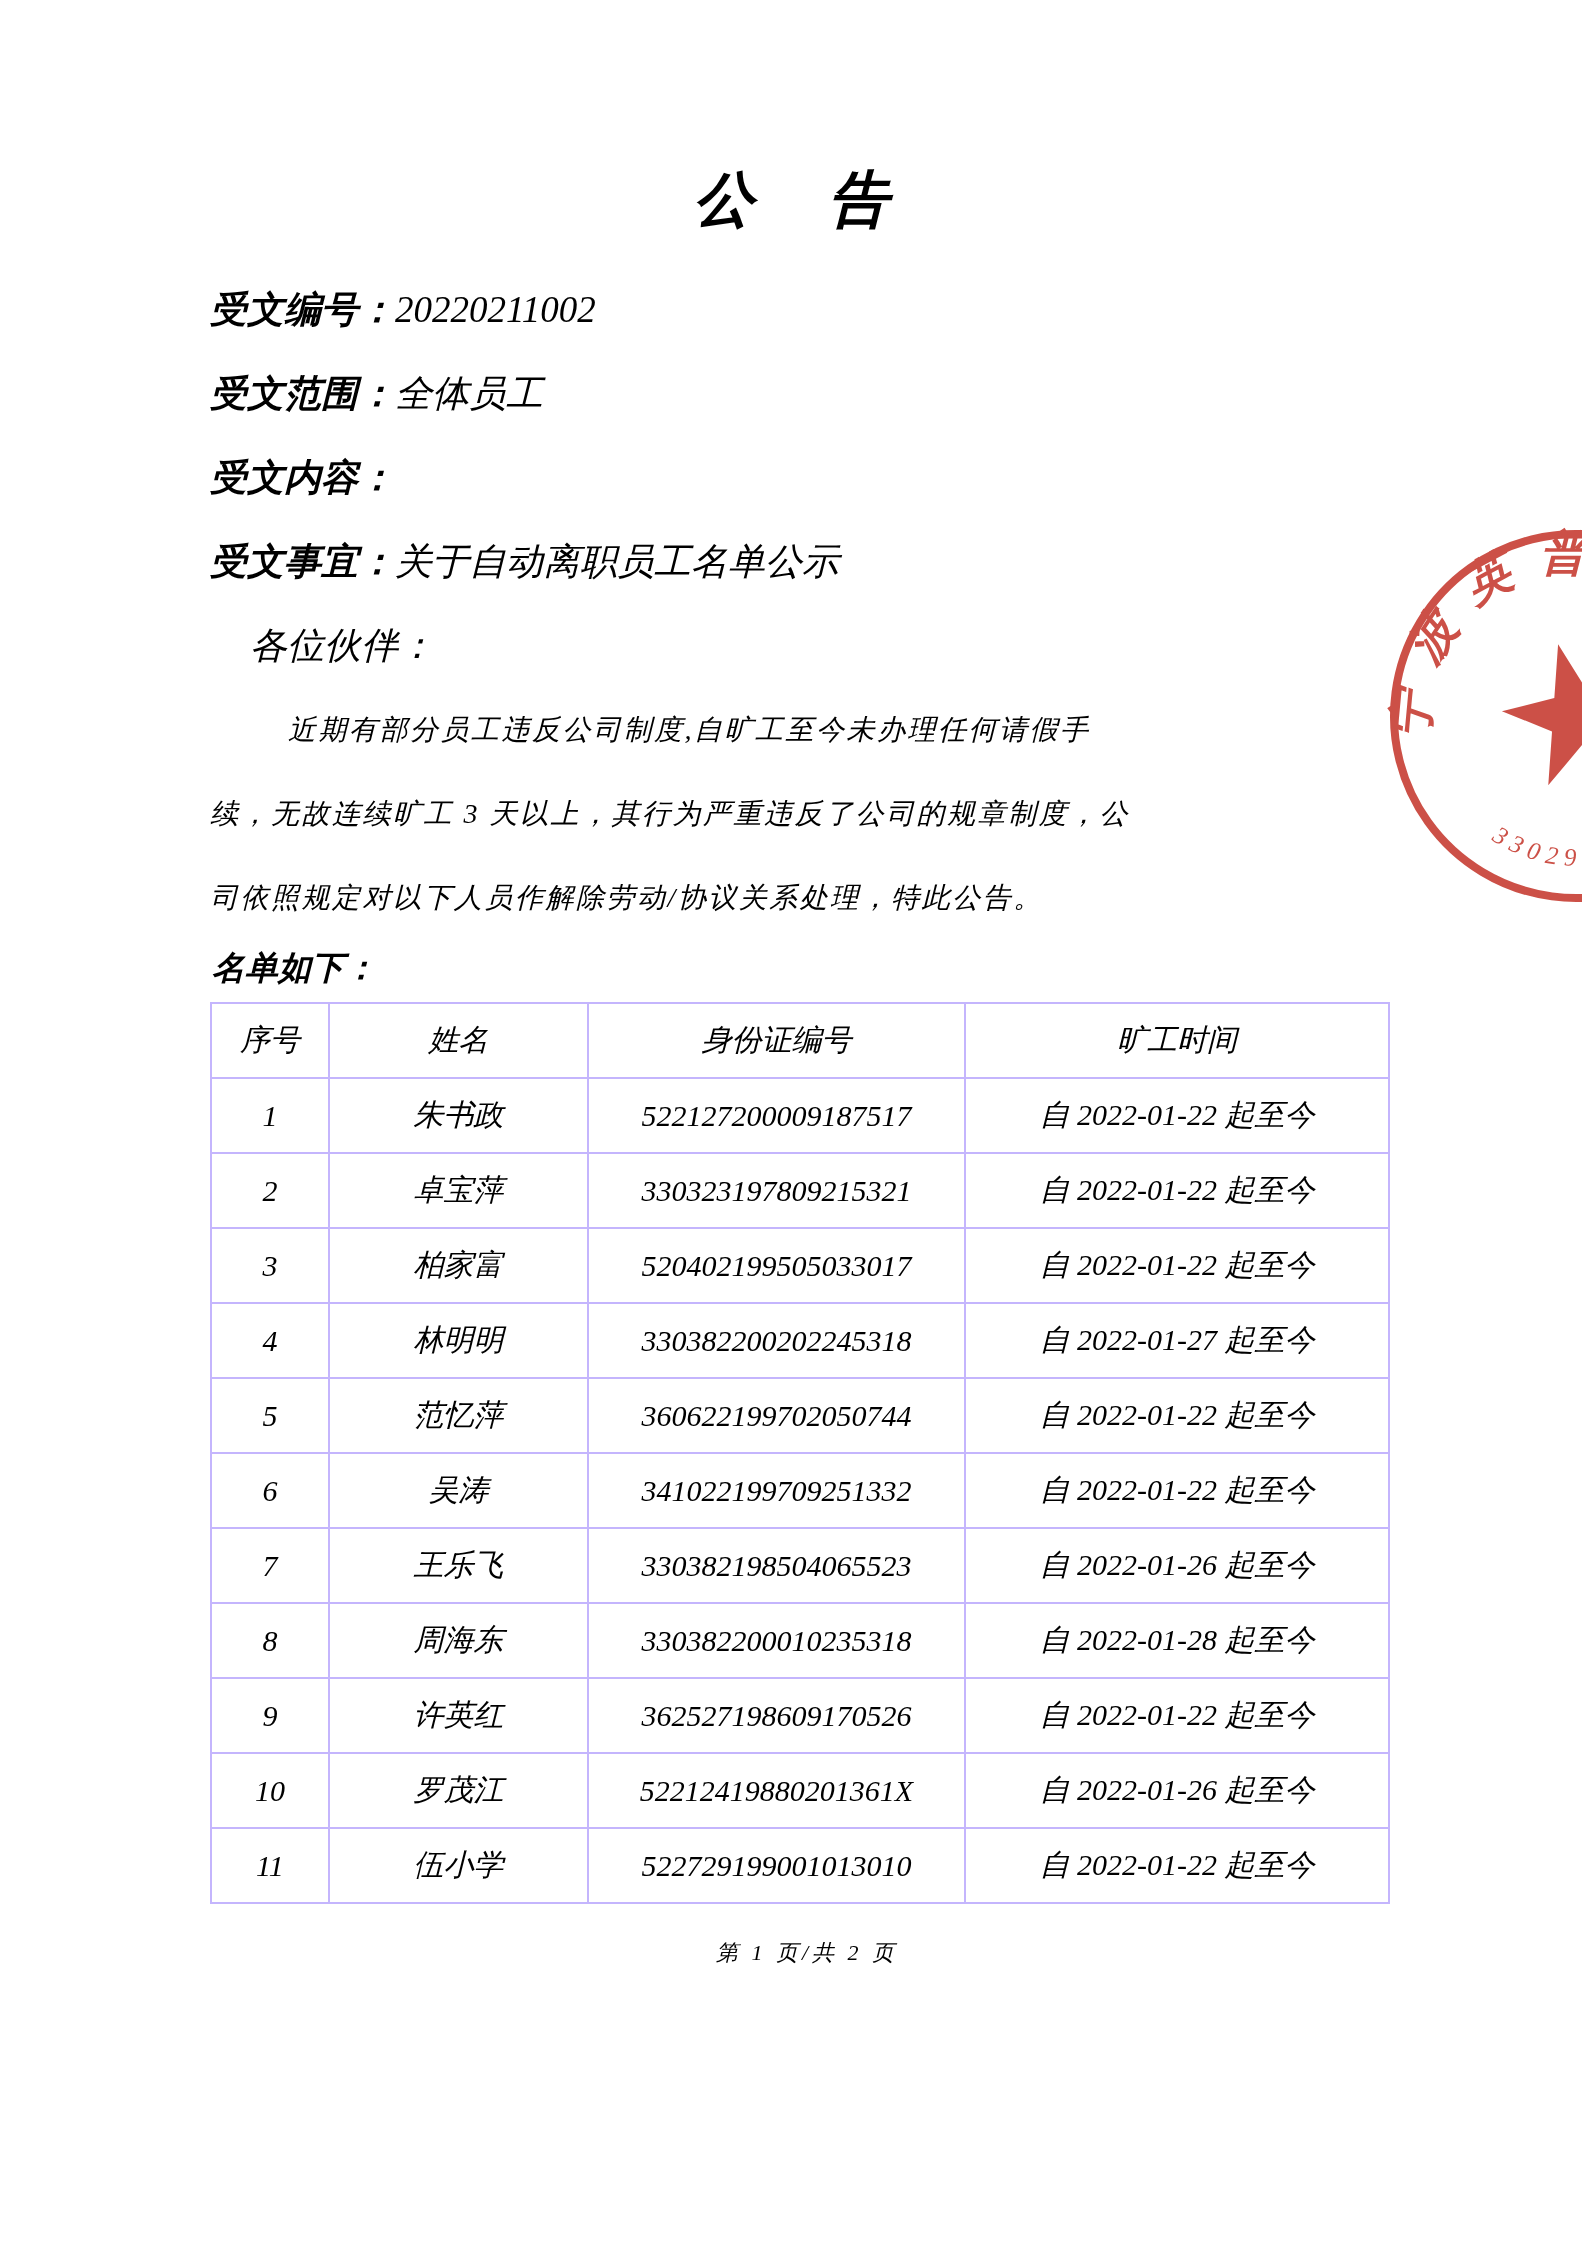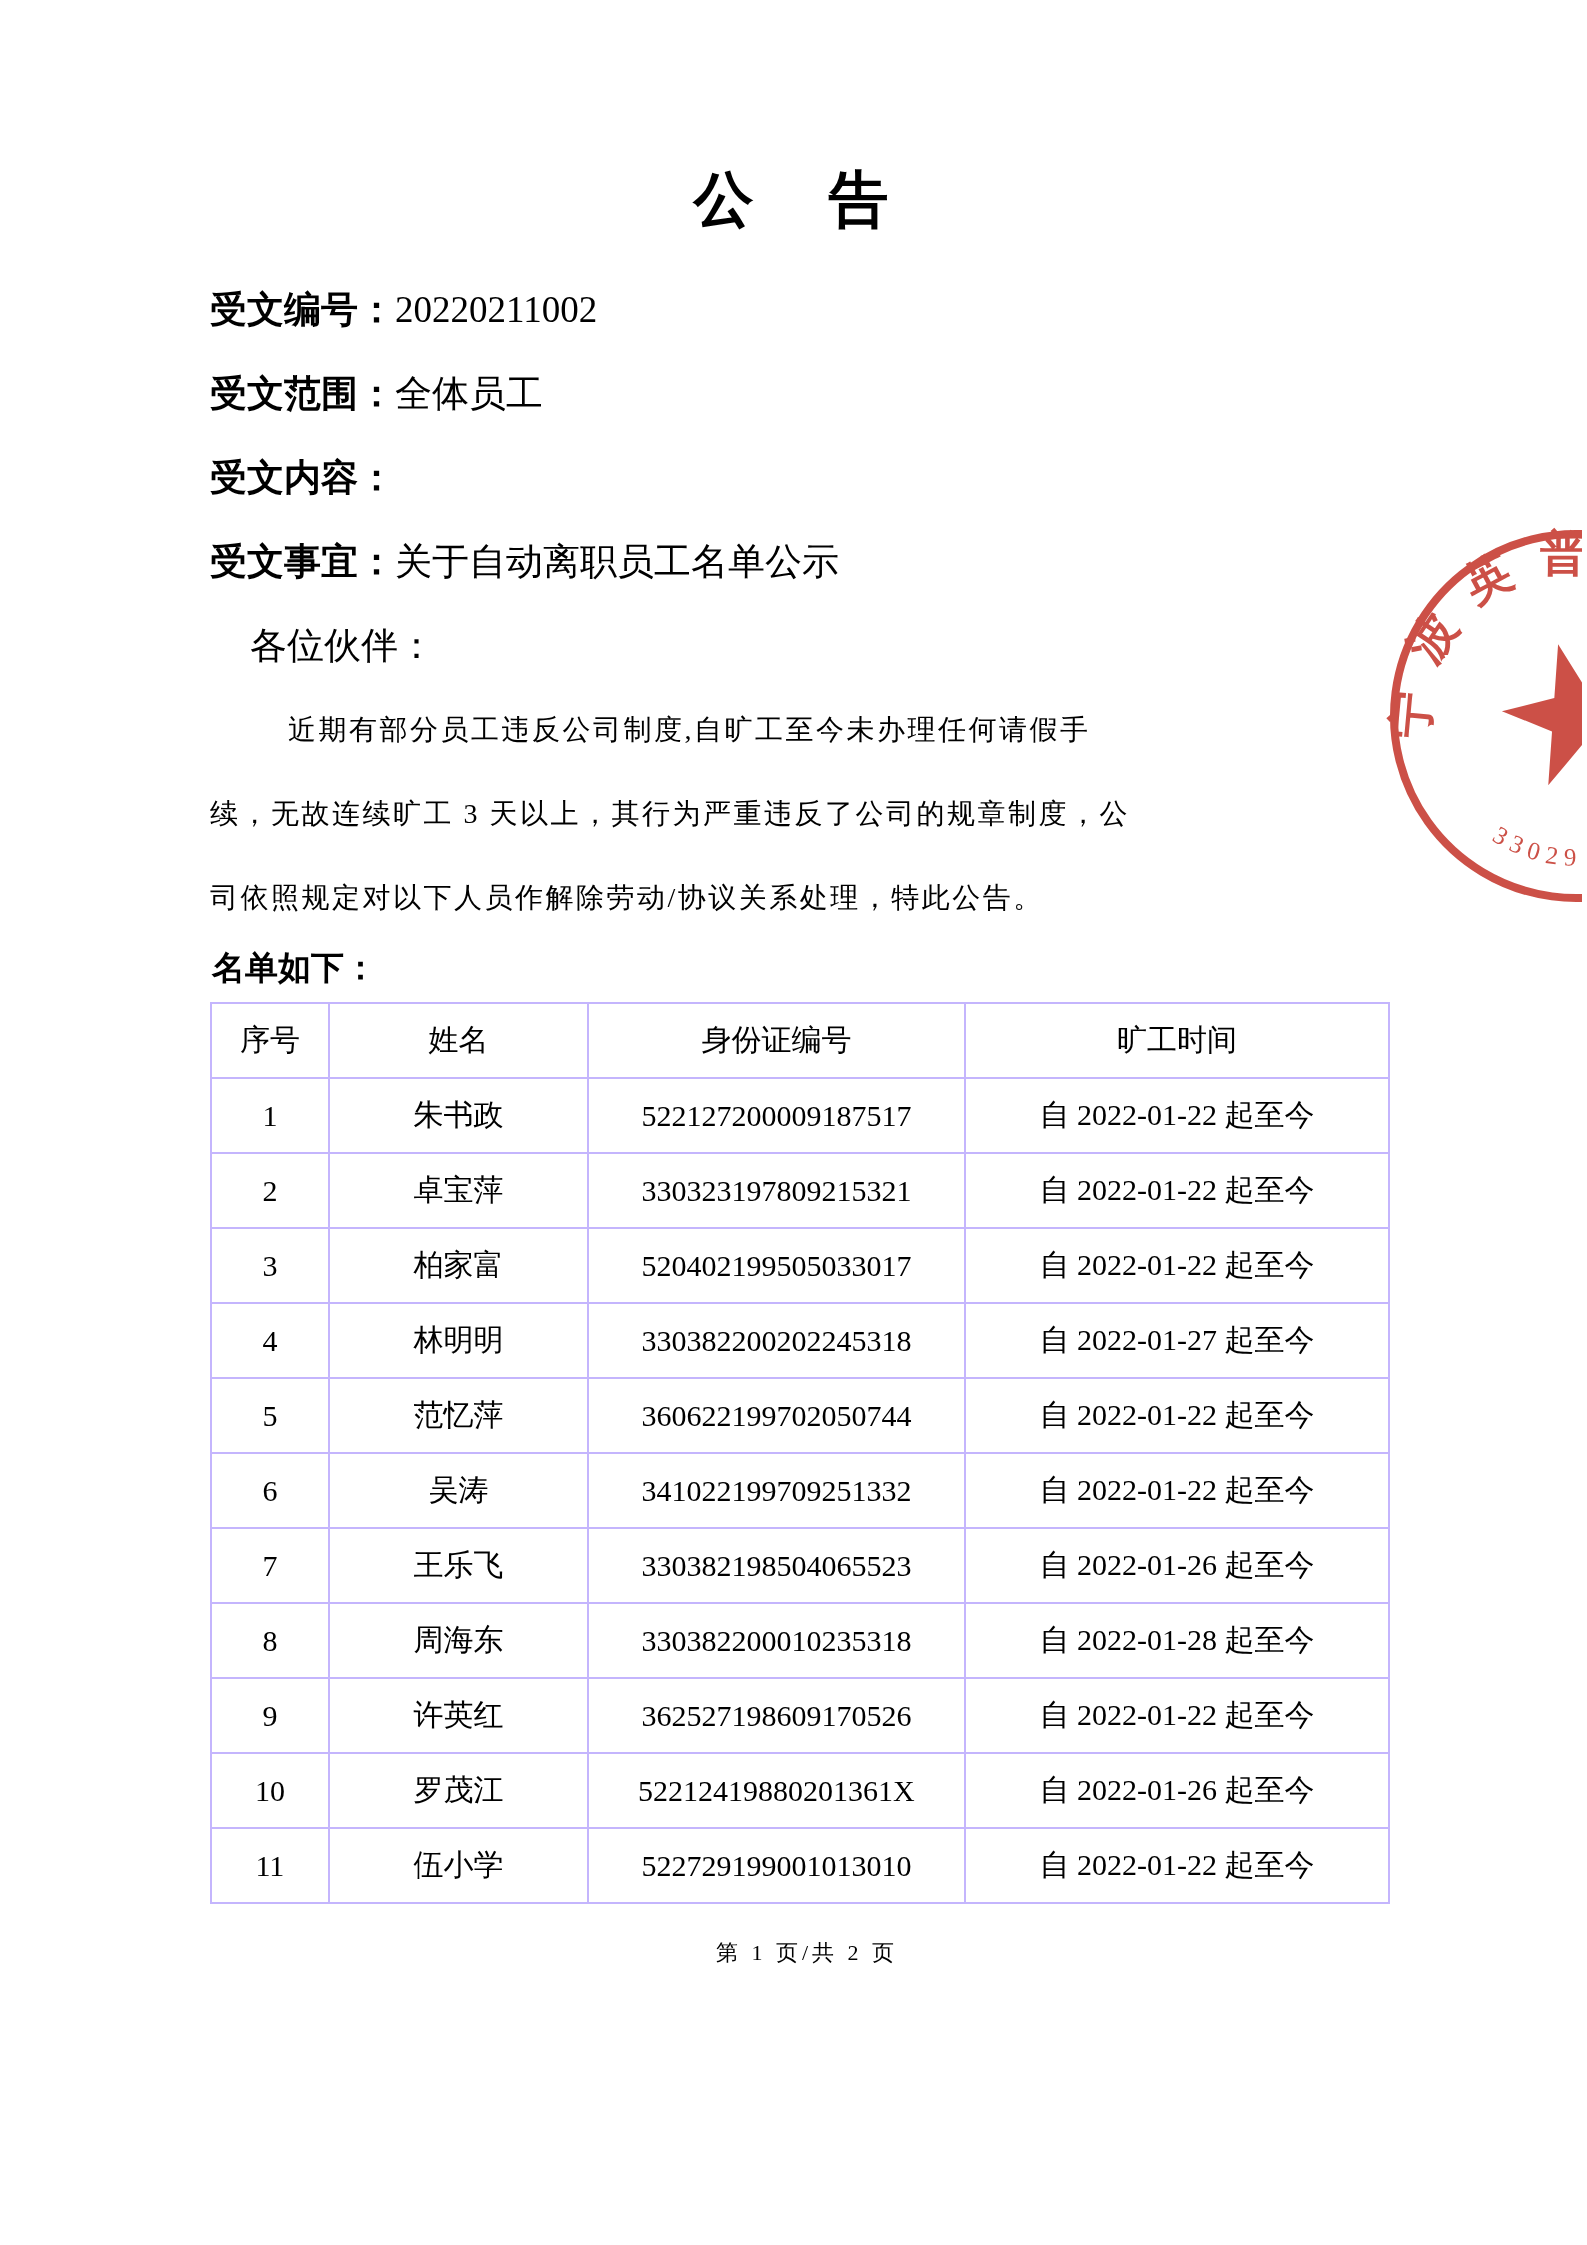--- a/index.html
+++ b/index.html
@@ -3,20 +3,21 @@
 <meta charset="utf-8">
 <style>
   html,body{margin:0;padding:0;background:#ffffff;}
   .page{
     position:relative;
     width:1582px;height:2245px;
     background:#ffffff;
     overflow:hidden;
     font-family:"Liberation Serif","DejaVu Serif",serif;
     color:#000;
+    font-style:italic;
   }
   .doc-title{
     position:absolute;top:160px;left:0;width:100%;
     text-align:center;
     font-size:60px;font-weight:bold;
     letter-spacing:30px;text-indent:30px;
     white-space:pre;
   }
   .doc-head{
     position:absolute;top:268px;left:210px;width:1185px;

